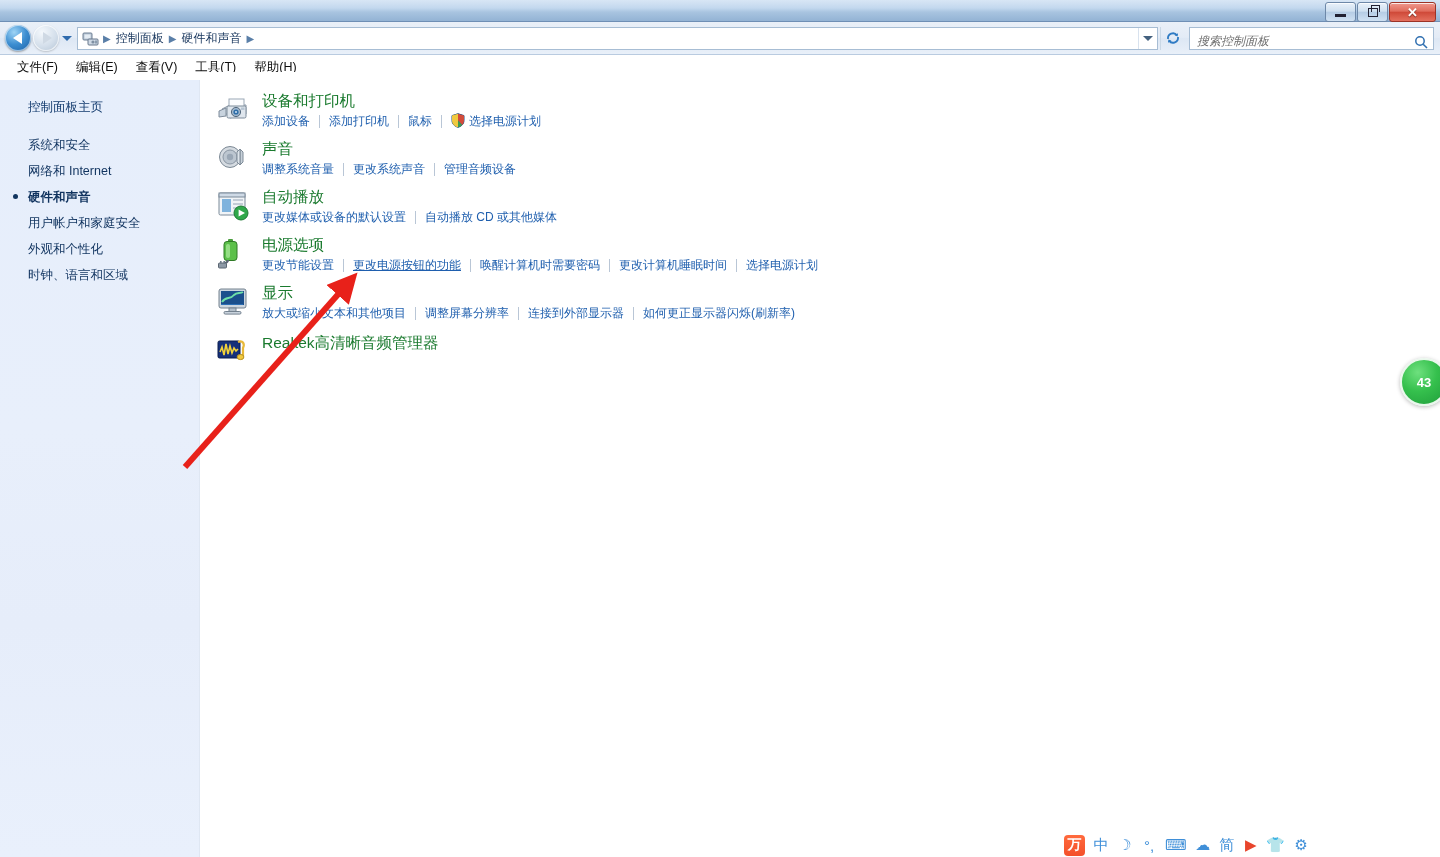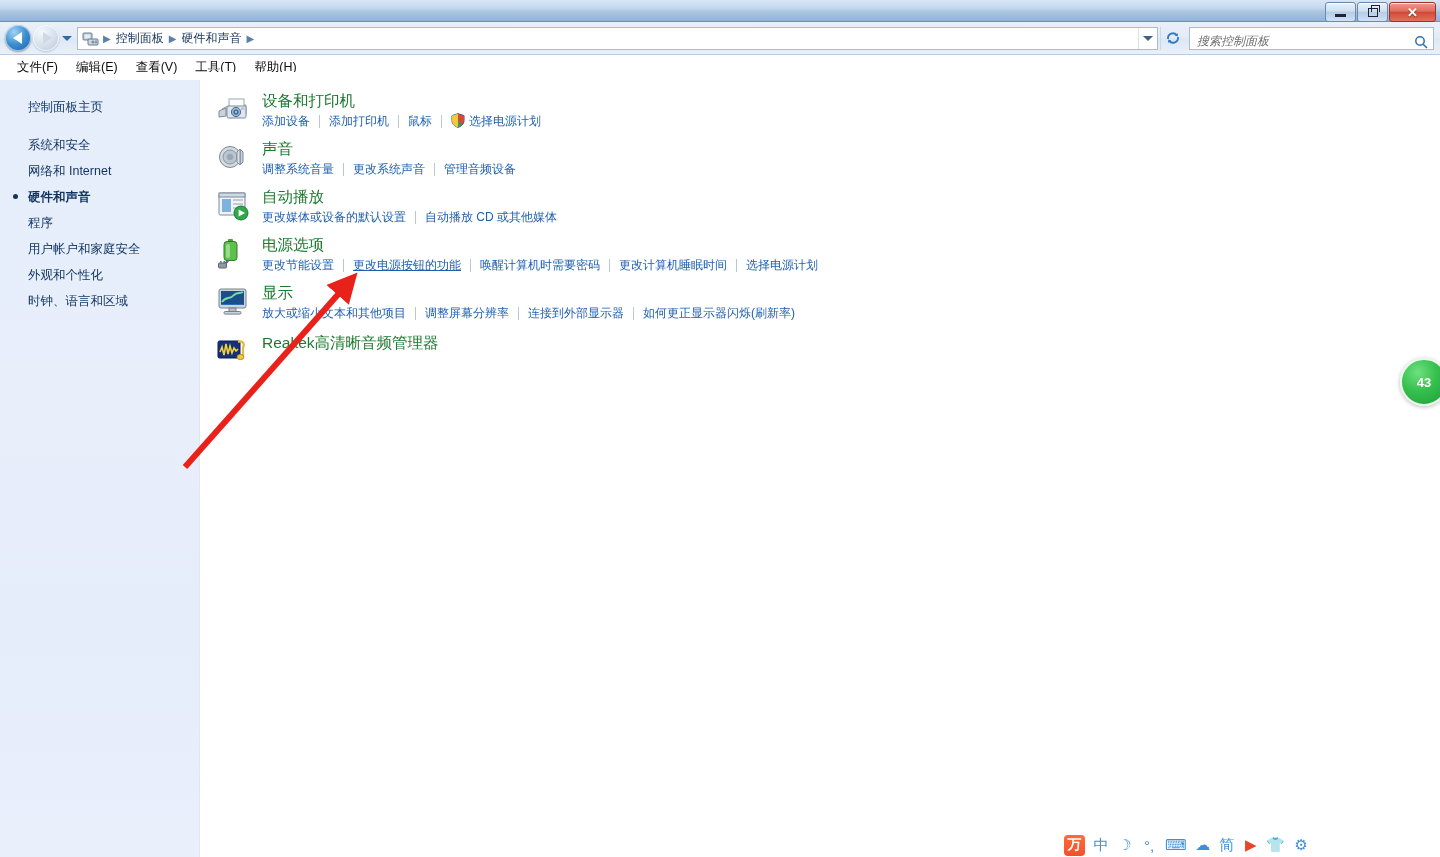--- a/index.html
+++ b/index.html
@@ -299,21 +299,20 @@
     <span class="menu-item">工具(T)</span>
     <span class="menu-item">帮助(H)</span>
   </div>
 
   <div id="sidebar">
     <div id="sidebar-home">控制面板主页</div>
     <div id="sidebar-list">
         <div class="side-item"><span>系统和安全</span></div>
         <div class="side-item"><span>网络和 Internet</span></div>
         <div class="side-item active"><span class="side-bullet"></span><span>硬件和声音</span></div>
-        <div class="side-item"><span>程序</span></div>
         <div class="side-item"><span>用户帐户和家庭安全</span></div>
         <div class="side-item"><span>外观和个性化</span></div>
         <div class="side-item"><span>时钟、语言和区域</span></div>
       </div>
   </div>
 
   <div id="content">
       <div class="category" style="margin-top: 18px;">
         <div class="cat-icon">
       <svg width="34" height="34" viewBox="0 0 34 34">

